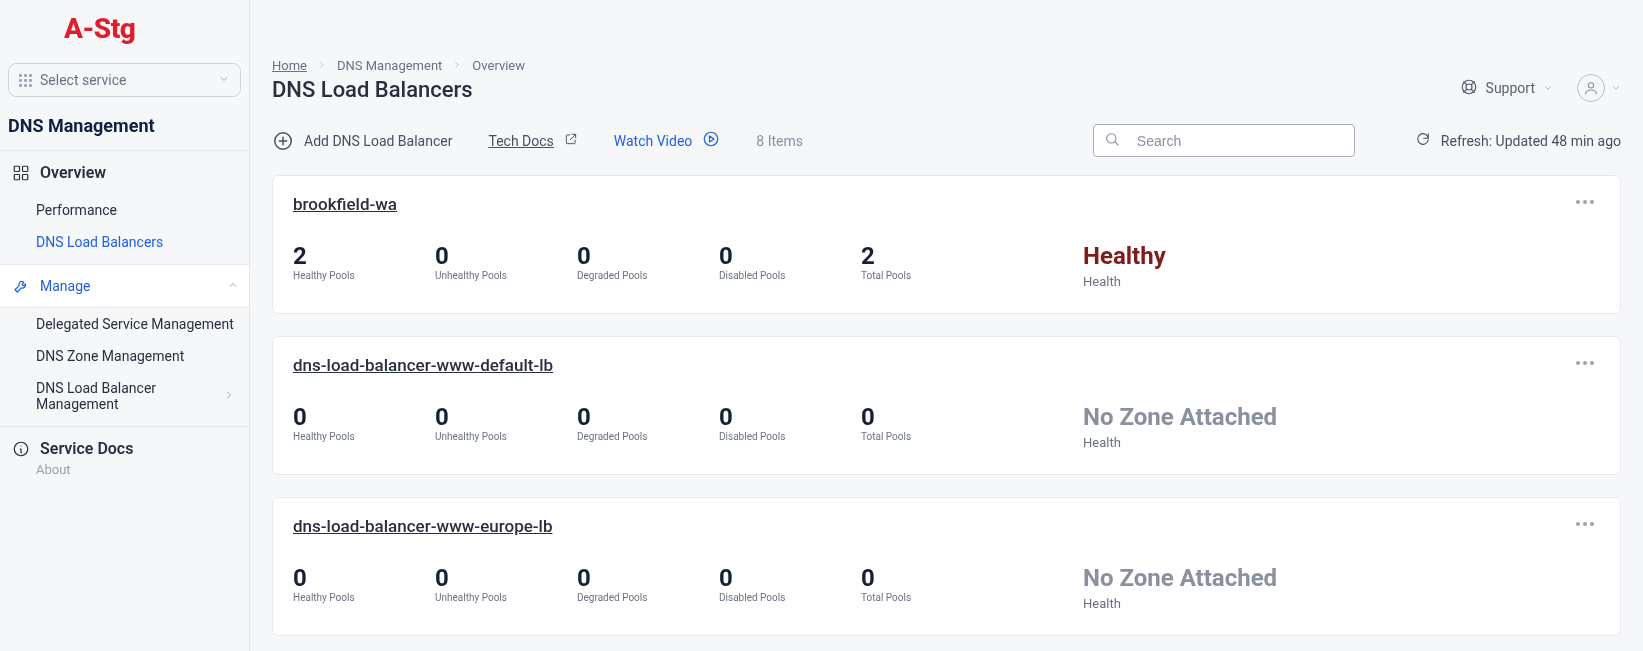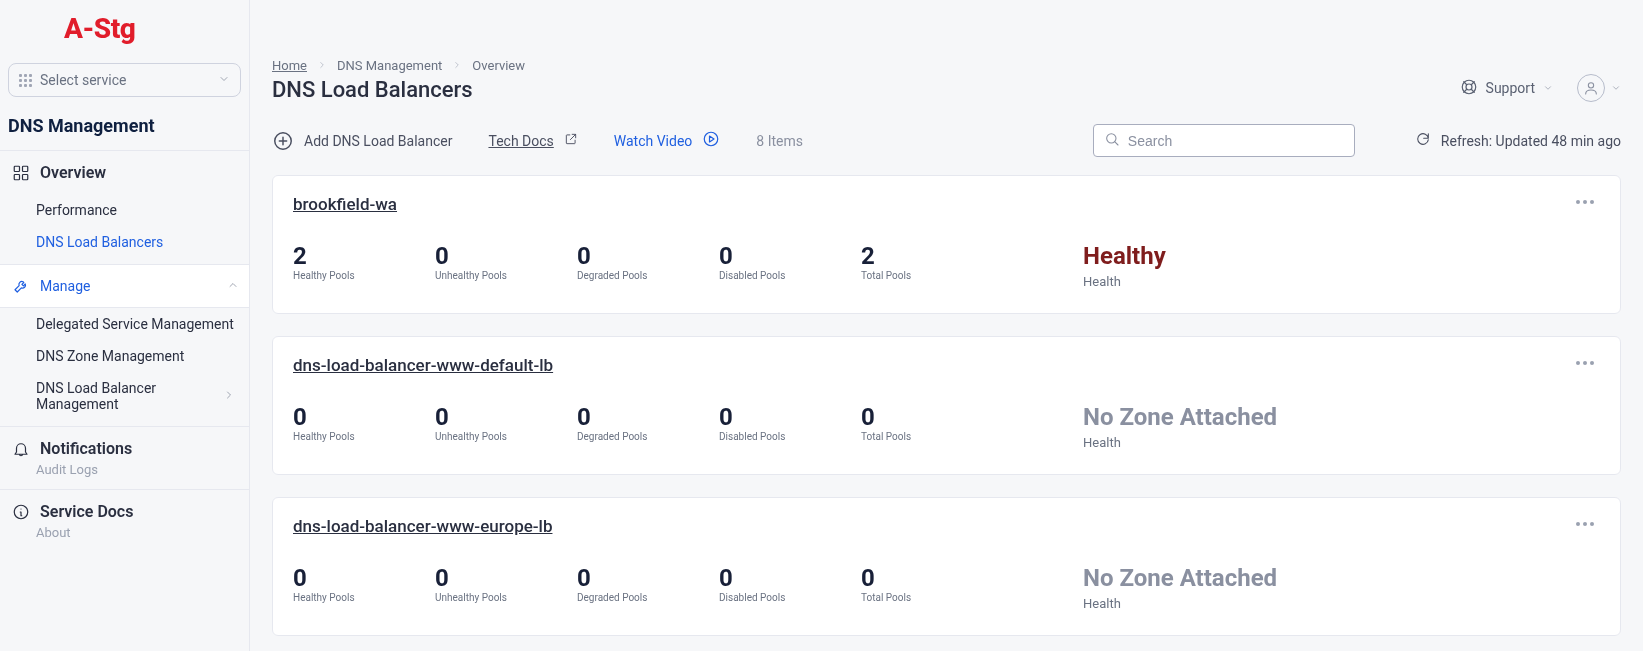--- a/index.html
+++ b/index.html
@@ -166,21 +166,21 @@
 
     .spacer { flex: 1; }
 
     .search-box {
       display: flex; align-items: center;
       border: 1px solid #a8adbe;
       border-radius: 4px;
       background: #fff;
       padding: 6px 10px;
       width: 262px;
-      gap: 8px;
+      gap: 17px;
       color: #8a90a0;
     }
     .search-box input {
       border: none; outline: none; flex: 1; font-size: 14px; color: #2a2f40;
     }
     .search-box input::placeholder { color: #8a90a0; }
 
     .refresh {
       display: flex; align-items: center; gap: 10px; color: #4a4f60; margin-left: 24px; cursor: pointer;
     }
@@ -325,31 +325,20 @@
     <span>DNS Load Balancer Management</span>
     <span class="chev-sm">
       <svg width="12" height="12" viewBox="0 0 24 24">
           <path class="ln" d="M9 6l6 6-6 6"></path>
         </svg>
     </span>
   </div>
 
   <div class="nav-group-gap"></div>
 
-  <div class="nav-bottom">
-    <div class="nav-item strong">
-      <span class="icon">
-        <svg width="18" height="18" viewBox="0 0 24 24">
-            <path class="ln" d="M18 16v-5a6 6 0 0 0-12 0v5l-2 3h16zM10 19a2 2 0 0 0 4 0"></path>
-          </svg>
-      </span>
-      <span>Notifications</span>
-    </div>
-    <div class="sub-muted">Audit Logs</div>
-  </div>
 
   <div class="nav-bottom">
     <div class="nav-item strong">
       <span class="icon">
         <svg width="18" height="18" viewBox="0 0 24 24">
             <circle class="ln" cx="12" cy="12" r="9"></circle>
             <path class="ln" d="M12 8h.01M11 12h1v5h1"></path>
           </svg>
       </span>
       <span>Service Docs</span>

